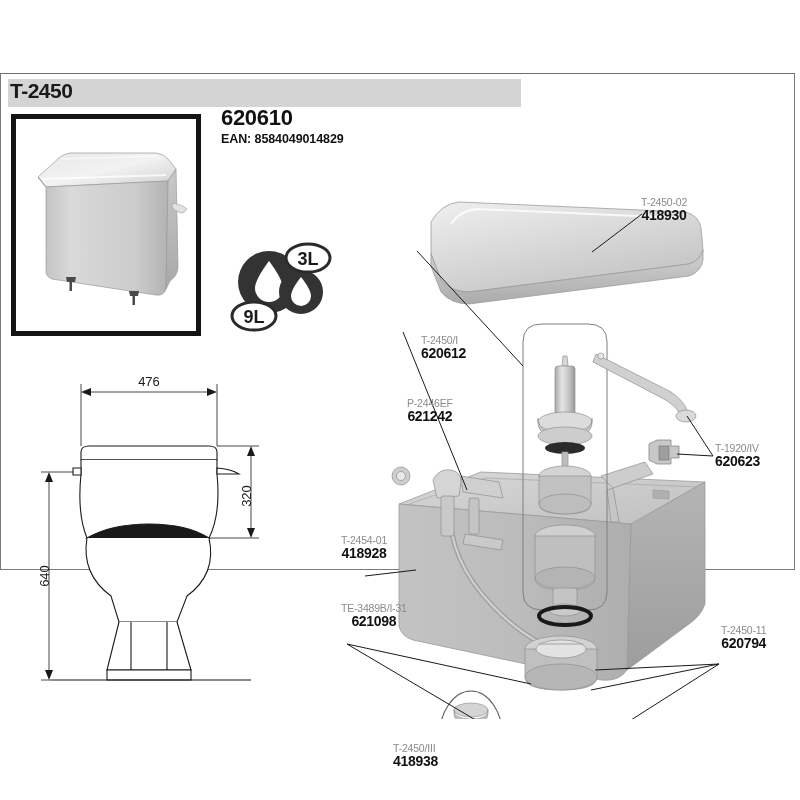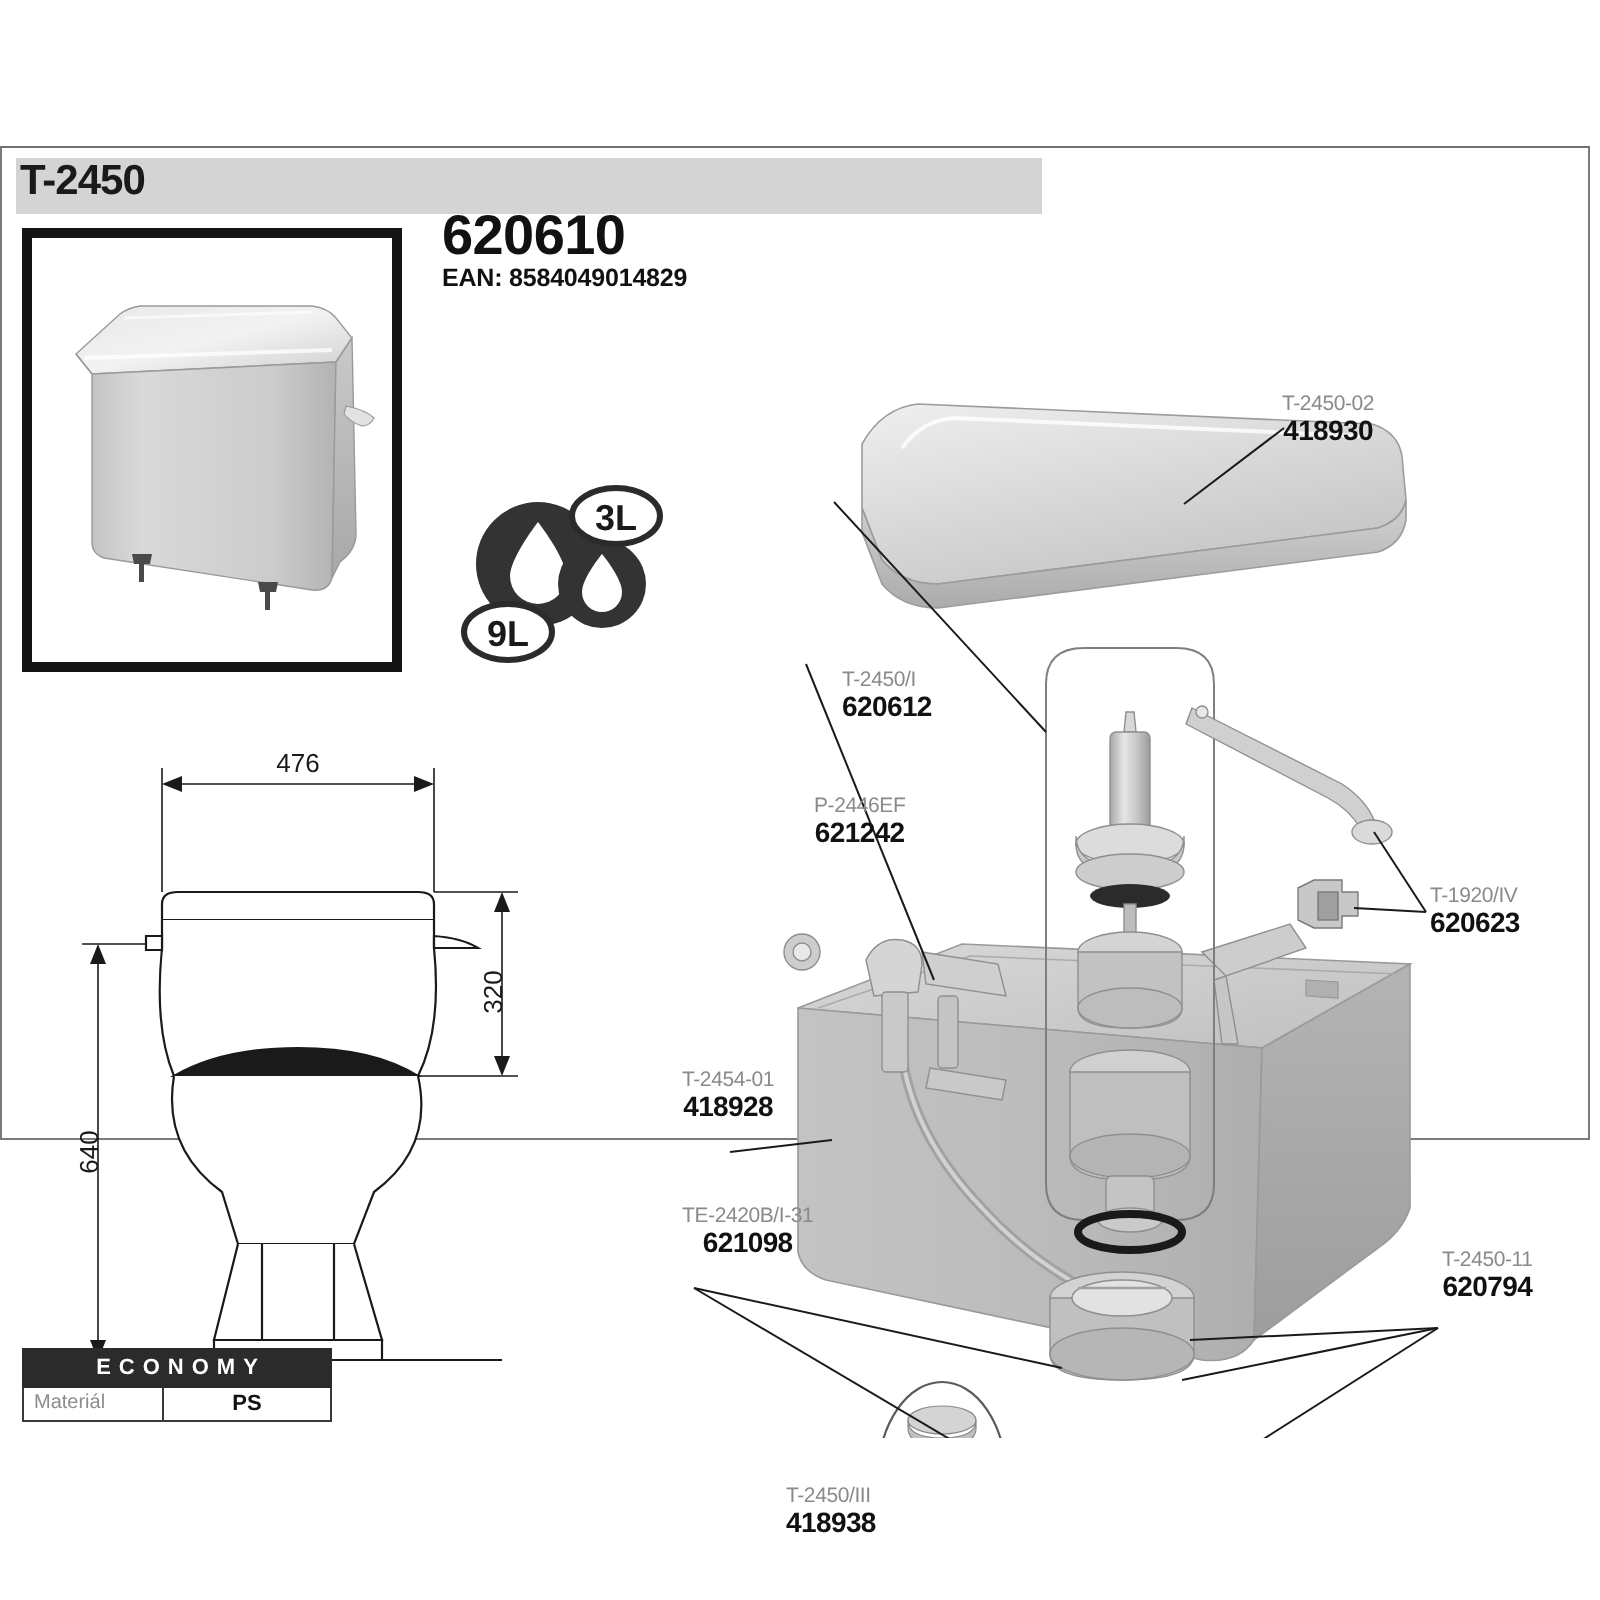--- a/index.html
+++ b/index.html
@@ -12,21 +12,21 @@
   #header-bar{position:absolute;left:7px;top:5px;width:513px;height:28px;background:#d4d4d4;}
   #header-title{position:absolute;left:9px;top:5px;font-size:21px;font-weight:bold;color:#1a1a1a;
                 letter-spacing:-.5px;font-family:"Liberation Sans",sans-serif;}
 
   
   #photo-box{position:absolute;left:10px;top:40px;width:190px;height:222px;
              border:5px solid #141414;background:#fff;box-sizing:border-box;overflow:hidden;}
 
   
   #code-block{position:absolute;left:220px;top:32px;}
-  #prod-code{font-size:28px;font-weight:bold;color:#111;letter-spacing:-.3px;line-height:24px;}
+  #prod-code{font-size:22px;font-weight:bold;color:#111;letter-spacing:-.3px;line-height:24px;}
   #ean{font-size:12.5px;font-weight:bold;color:#111;margin-top:2px;letter-spacing:-.1px;}
 
   
   #water-badge{position:absolute;left:224px;top:163px;width:110px;height:98px;}
 
   
   #dim-drawing{position:absolute;left:10px;top:290px;width:290px;height:370px;}
 
   
   #economy-table{position:absolute;left:10px;top:600px;width:155px;}
@@ -165,27 +165,20 @@
         <line x1="62" y1="108" x2="30" y2="108"></line>
         <line x1="40" y1="316" x2="30" y2="316"></line>
         <line x1="38" y1="114" x2="38" y2="310"></line>
       </g>
       <polygon points="38,108 34,118 42,118" fill="#1a1a1a"></polygon>
       <polygon points="38,316 34,306 42,306" fill="#1a1a1a"></polygon>
       <text x="38" y="212" font-family="Liberation Sans, sans-serif" font-size="13" fill="#1a1a1a" text-anchor="middle" transform="rotate(-90 38 212)">640</text>
     </svg>
   </div>
 
-  <div id="economy-table">
-    <div id="econ-head">ECONOMY</div>
-    <div id="econ-row">
-      <div id="econ-label">Materiál</div>
-      <div id="econ-value">PS</div>
-    </div>
-  </div>
 
   <div id="exploded">
     <svg width="492" height="615" viewBox="0 0 492 615">
       <defs>
         <linearGradient id="lidTop" x1="0" y1="0" x2="0.6" y2="1">
           <stop offset="0" stop-color="#efefef"></stop>
           <stop offset="0.45" stop-color="#dcdcdc"></stop>
           <stop offset="1" stop-color="#c4c4c4"></stop>
         </linearGradient>
         <linearGradient id="lidEdge" x1="0" y1="0" x2="0" y2="1">
@@ -374,21 +367,21 @@
       <div class="code">P-2446EF</div>
       <div class="num">621242</div>
     </div>
 
     <div class="lbl" style="left:40px;top:430px;">
       <div class="code">T-2454-01</div>
       <div class="num">418928</div>
     </div>
 
     <div class="lbl" style="left:40px;top:498px;">
-      <div class="code">TE-2420B/I-31</div>
+      <div class="code">TE-3489B/I-31</div>
       <div class="num">621098</div>
     </div>
 
     <div class="lbl right" style="left:420px;top:520px;">
       <div class="code">T-2450-11</div>
       <div class="num">620794</div>
     </div>
 
     <div class="lbl" style="left:92px;top:638px;">
       <div class="code">T-2450/III</div>

